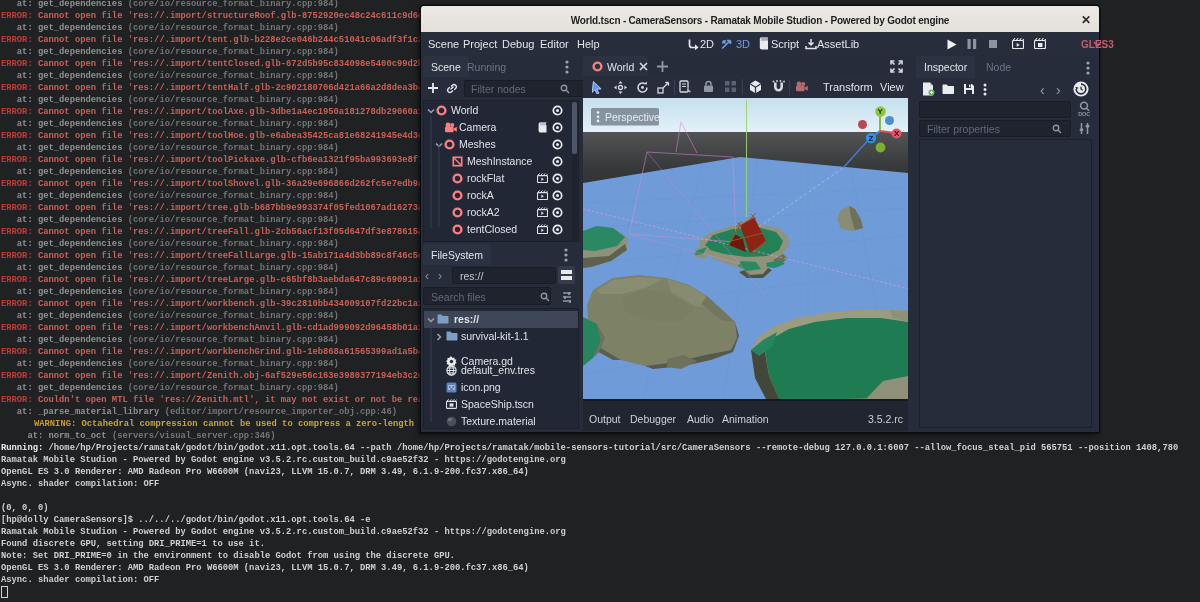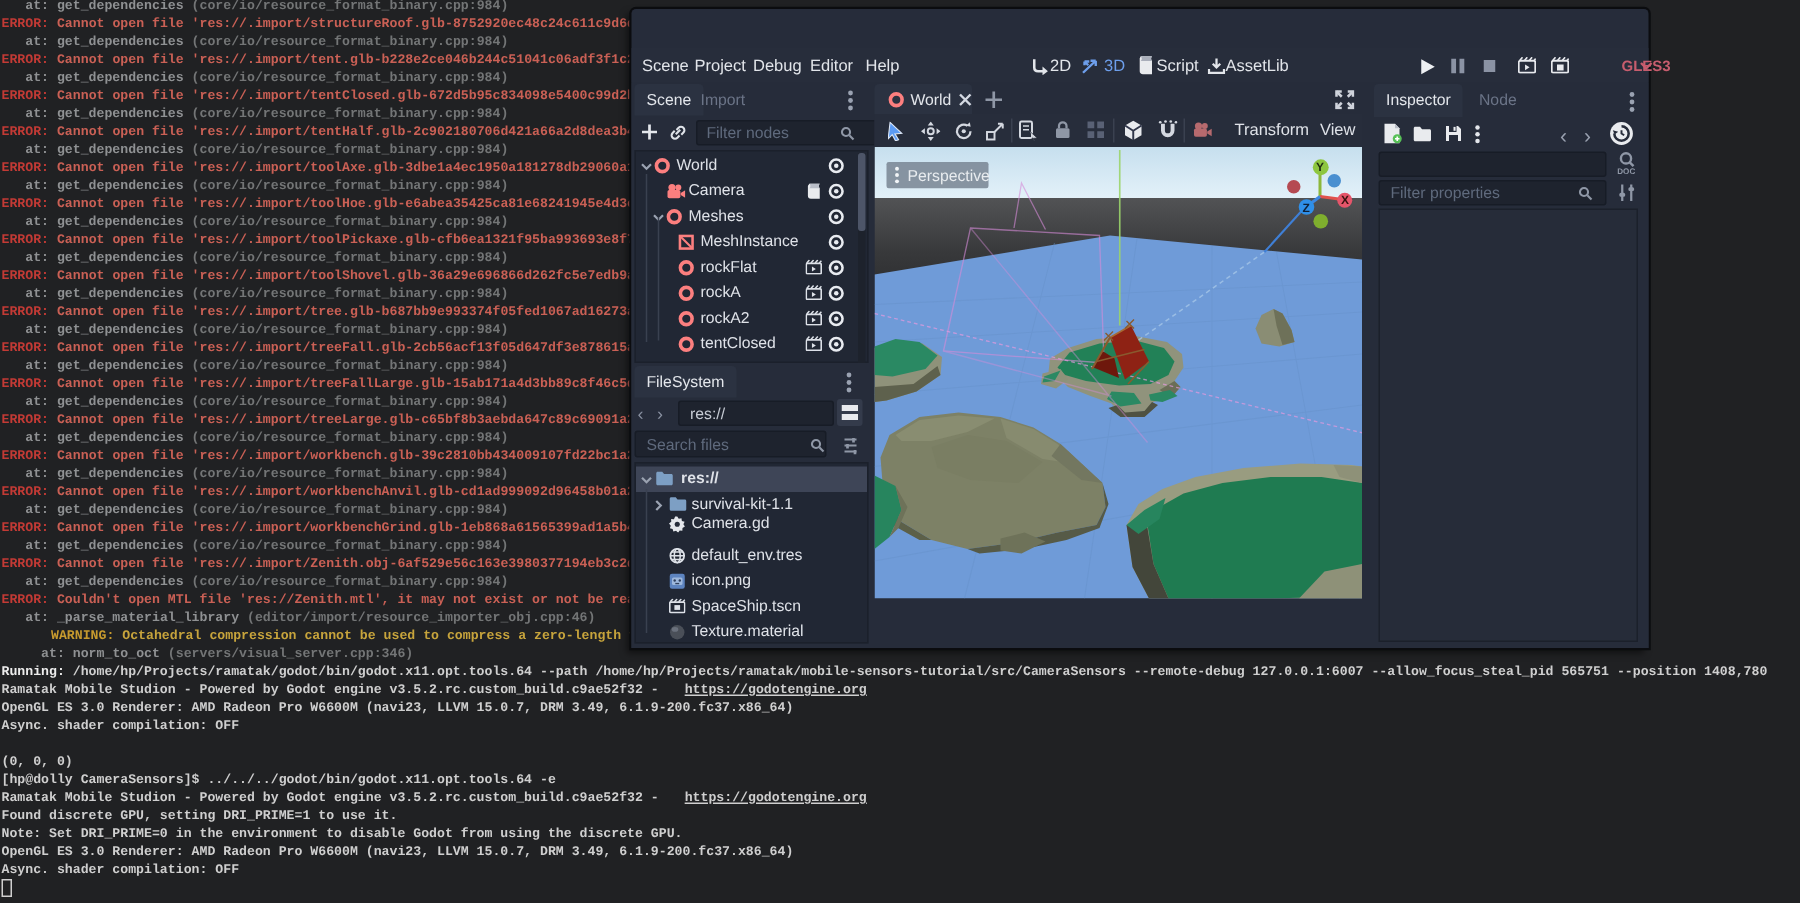--- a/index.html
+++ b/index.html
@@ -4,21 +4,21 @@
 html,body{margin:0;padding:0;}
 body{width:1200px;height:602px;background:#202123;overflow:hidden;position:relative;font-family:"Liberation Sans",sans-serif;}
 #term{position:absolute;left:1px;top:-2px;margin:0;font:bold 8.8px/12px "Liberation Mono",monospace;color:#cfcfcf;white-space:pre;}
 #term .el{color:#c23a35;}
 #term .em{color:#ca6055;}
 #term .at{color:#8f9193;}
 #term .atd{color:#737576;}
 #term .wl{color:#c79a2e;padding-left:33px;}
 #term .wm{color:#c7a43c;}
 #term .wh{color:#ececec;}
-#term .lk{text-decoration:underline;margin-left:12px;}
+#term .lk{}
 .win{position:absolute;left:421px;top:6px;width:678px;height:426px;border-radius:3px 3px 0 0;background:#262c3a;box-shadow:0 0 0 1.5px #0b0c0f,-3px 3px 5px rgba(0,0,0,.5);}
 .tbar{position:absolute;left:0;top:0;width:100%;height:26px;background:linear-gradient(#edeae5,#e3e0da);border-radius:3px 3px 0 0;}
 .tbar .tt{position:absolute;left:0;right:0;top:9px;text-align:center;font-size:10px;font-weight:bold;color:#1e1e1e;letter-spacing:-0.2px;}
 .tbar .tx{position:absolute;right:8px;top:7px;font-size:12px;font-weight:bold;color:#2a2a2a;}
 .mbar{position:absolute;left:0;top:26px;width:100%;height:23px;background:#272d3b;}
 .mi{position:absolute;top:6px;font-size:11px;color:#e2e5ea;}
 .main{position:absolute;left:0;top:49px;width:678px;height:377px;background:#262c3a;}
 .dock{position:absolute;background:#262c3a;}
 .tab{position:absolute;top:0;height:21px;background:#2b3241;color:#e3e6eb;font-size:10.5px;padding:5px 8px 0 8px;box-sizing:border-box;border-radius:3px 3px 0 0;}
 .tab.inact{background:transparent;color:#6b7487;}
@@ -74,20 +74,24 @@
 (0, 0, 0)
 [hp@dolly CameraSensors]$ ../../../godot/bin/godot.x11.opt.tools.64 -e
 Ramatak Mobile Studion - Powered by Godot engine v3.5.2.rc.custom_build.c9ae52f32 - <span class="lk">https://godotengine.org</span>
 Found discrete GPU, setting DRI_PRIME=1 to use it.
 Note: Set DRI_PRIME=0 in the environment to disable Godot from using the discrete GPU.
 OpenGL ES 3.0 Renderer: AMD Radeon Pro W6600M (navi23, LLVM 15.0.7, DRM 3.49, 6.1.9-200.fc37.x86_64)
 Async. shader compilation: OFF
 <span style="display:inline-block;width:5px;height:9.5px;border:1px solid #cfcfcf;vertical-align:-2px"></span></pre>
 
 <div class="win">
+  <div class="tbar">
+     <div class="tt">World.tscn - CameraSensors - Ramatak Mobile Studion - Powered by Godot engine</div>
+     <div class="tx">✕</div>
+  </div>
   <div class="mbar" id="mbar">
     <div class="mi" style="left:7px">Scene</div>
     <div class="mi" style="left:42px">Project</div>
     <div class="mi" style="left:81px">Debug</div>
     <div class="mi" style="left:119px">Editor</div>
     <div class="mi" style="left:156px">Help</div>
     <svg class="ic" style="left:266px;top:6px" width="12" height="12" viewBox="0 0 12 12">
         <path d="M2.5 1.5v5.5c0 1.6 1 2.5 2.6 2.5h4" fill="none" stroke="#e2e5ea" stroke-width="1.7"></path>
         <path d="M8 6.3l3.6 3.2L8 12.2z" fill="#e2e5ea"></path>
       </svg>
@@ -128,21 +132,21 @@
       </svg>
     <div class="mi" style="left:660px;top:7px;color:#c75d6e;font-weight:bold;font-size:10px">GLES3</div>
     <svg class="ic" style="left:672px;top:9px" width="9" height="6" viewBox="0 0 9 6">
         <path d="M1 1l3.5 3.5L8 1" fill="none" stroke="#c75d6e" stroke-width="1.6"></path>
       </svg>
   </div>
   <div class="main" id="main">
 
     <div class="dock" style="left:2px;top:1px;width:157px;height:374px">
       <div class="tab" style="left:0">Scene</div>
-      <div class="tab inact" style="left:36px">Import</div>
+      <div class="tab inact" style="left:36px">Running</div>
       <svg class="ic" style="left:142px;top:4px" width="4" height="14" viewBox="0 0 4 14">
           <circle cx="2" cy="2" r="1.6" fill="#9aa2b1"></circle>
           <circle cx="2" cy="7" r="1.6" fill="#9aa2b1"></circle>
           <circle cx="2" cy="12" r="1.6" fill="#9aa2b1"></circle>
         </svg>
       <svg class="ic" style="left:4px;top:26px" width="12" height="12" viewBox="0 0 12 12">
           <path d="M6 1v10M1 6h10" stroke="#e4e7ec" stroke-width="1.8"></path>
         </svg>
       <svg class="ic" style="left:23px;top:27px" width="12" height="11" viewBox="0 0 12 11">
           <path d="M4.5 6.5l3-3" stroke="#dfe3e9" stroke-width="1.4"></path>
@@ -364,21 +368,21 @@
                 <path d="M2.5 1l3 3-3 3" fill="none" stroke="#9aa2b1" stroke-width="1.5"></path>
               </svg>
             </span>
             <span class="ic" style="left:22px;top:3px">
               <svg width="12" height="10" viewBox="0 0 12 10">
                 <path d="M0.5 1.5c0-0.6 0.4-1 1-1h3l1.2 1.5h4.8c0.6 0 1 0.4 1 1v5.5c0 0.6-0.4 1-1 1h-9c-0.6 0-1-0.4-1-1z" fill="#7d9fc4"></path>
               </svg>
             </span>
             <span style="position:absolute;left:37px;top:2px">survival-kit-1.1</span>
           </div>
-          <div class="trow" style="top:32px">
+          <div class="trow" style="top:44px">
             <span class="ic" style="left:22px;top:3px">
               <svg width="11" height="11" viewBox="0 0 11 11">
                 <path d="M5.5 0.4l1 1.5 1.8-0.4 0.3 1.8 1.8 0.5-0.8 1.7 1 1.5-1.6 1-0.1 1.8-1.8-0.2-1 1.5-1.4-1.2-1.8 0.5-0.5-1.8-1.8-0.4 0.6-1.7L0 5l1.5-1.1L1.4 2l1.9 0.1 0.8-1.7z" fill="#e4e7ec"></path>
                 <circle cx="5.5" cy="5.5" r="1.7" fill="#262c3a"></circle>
               </svg>
             </span>
             <span style="position:absolute;left:37px;top:2px">Camera.gd</span>
           </div>
           <div class="trow" style="top:53px">
             <span class="ic" style="left:22px;top:3px">
@@ -601,20 +605,27 @@
           <text x="311" y="38" font-size="8" font-weight="bold" fill="#371210" font-family="Liberation Sans">X</text>
           <text x="285.4" y="43" font-size="8" font-weight="bold" fill="#0e2038" font-family="Liberation Sans">Z</text>
         </g>
 
         <rect x="8" y="10" width="68" height="17.5" rx="1.5" fill="#7b8795" opacity="0.88"></rect>
         <circle cx="15" cy="14.5" r="1.3" fill="#f2f5f7"></circle>
           <circle cx="15" cy="18.7" r="1.3" fill="#f2f5f7"></circle>
           <circle cx="15" cy="22.9" r="1.3" fill="#f2f5f7"></circle>
         <text x="22" y="22.5" font-size="10.5" fill="#e8ecef" font-family="Liberation Sans">Perspective</text>
       </svg>
+      <div style="position:absolute;left:0;top:343px;width:325px;height:32px;background:#20252f;border-top:2px solid #161a22;box-sizing:border-box">
+        <div style="position:absolute;left:6px;top:12px;font-size:10.5px;color:#ccd0d8">Output</div>
+        <div style="position:absolute;left:47px;top:12px;font-size:10.5px;color:#ccd0d8">Debugger</div>
+        <div style="position:absolute;left:104px;top:12px;font-size:10.5px;color:#ccd0d8">Audio</div>
+        <div style="position:absolute;left:139px;top:12px;font-size:10.5px;color:#ccd0d8">Animation</div>
+        <div style="position:absolute;left:285px;top:12px;font-size:10.5px;color:#ccd0d8">3.5.2.rc</div>
+      </div>
     </div>
 
     <div class="dock" style="left:495px;top:1px;width:180px;height:374px" id="rdock">
       <div class="tab" style="left:0;height:22px">Inspector</div>
       <div class="tab inact" style="left:62px;height:22px">Node</div>
       <svg class="ic" style="left:170px;top:5px" width="4" height="14" viewBox="0 0 4 14">
           <circle cx="2" cy="2" r="1.6" fill="#9aa2b1"></circle>
           <circle cx="2" cy="7" r="1.6" fill="#9aa2b1"></circle>
           <circle cx="2" cy="12" r="1.6" fill="#9aa2b1"></circle>
         </svg>

